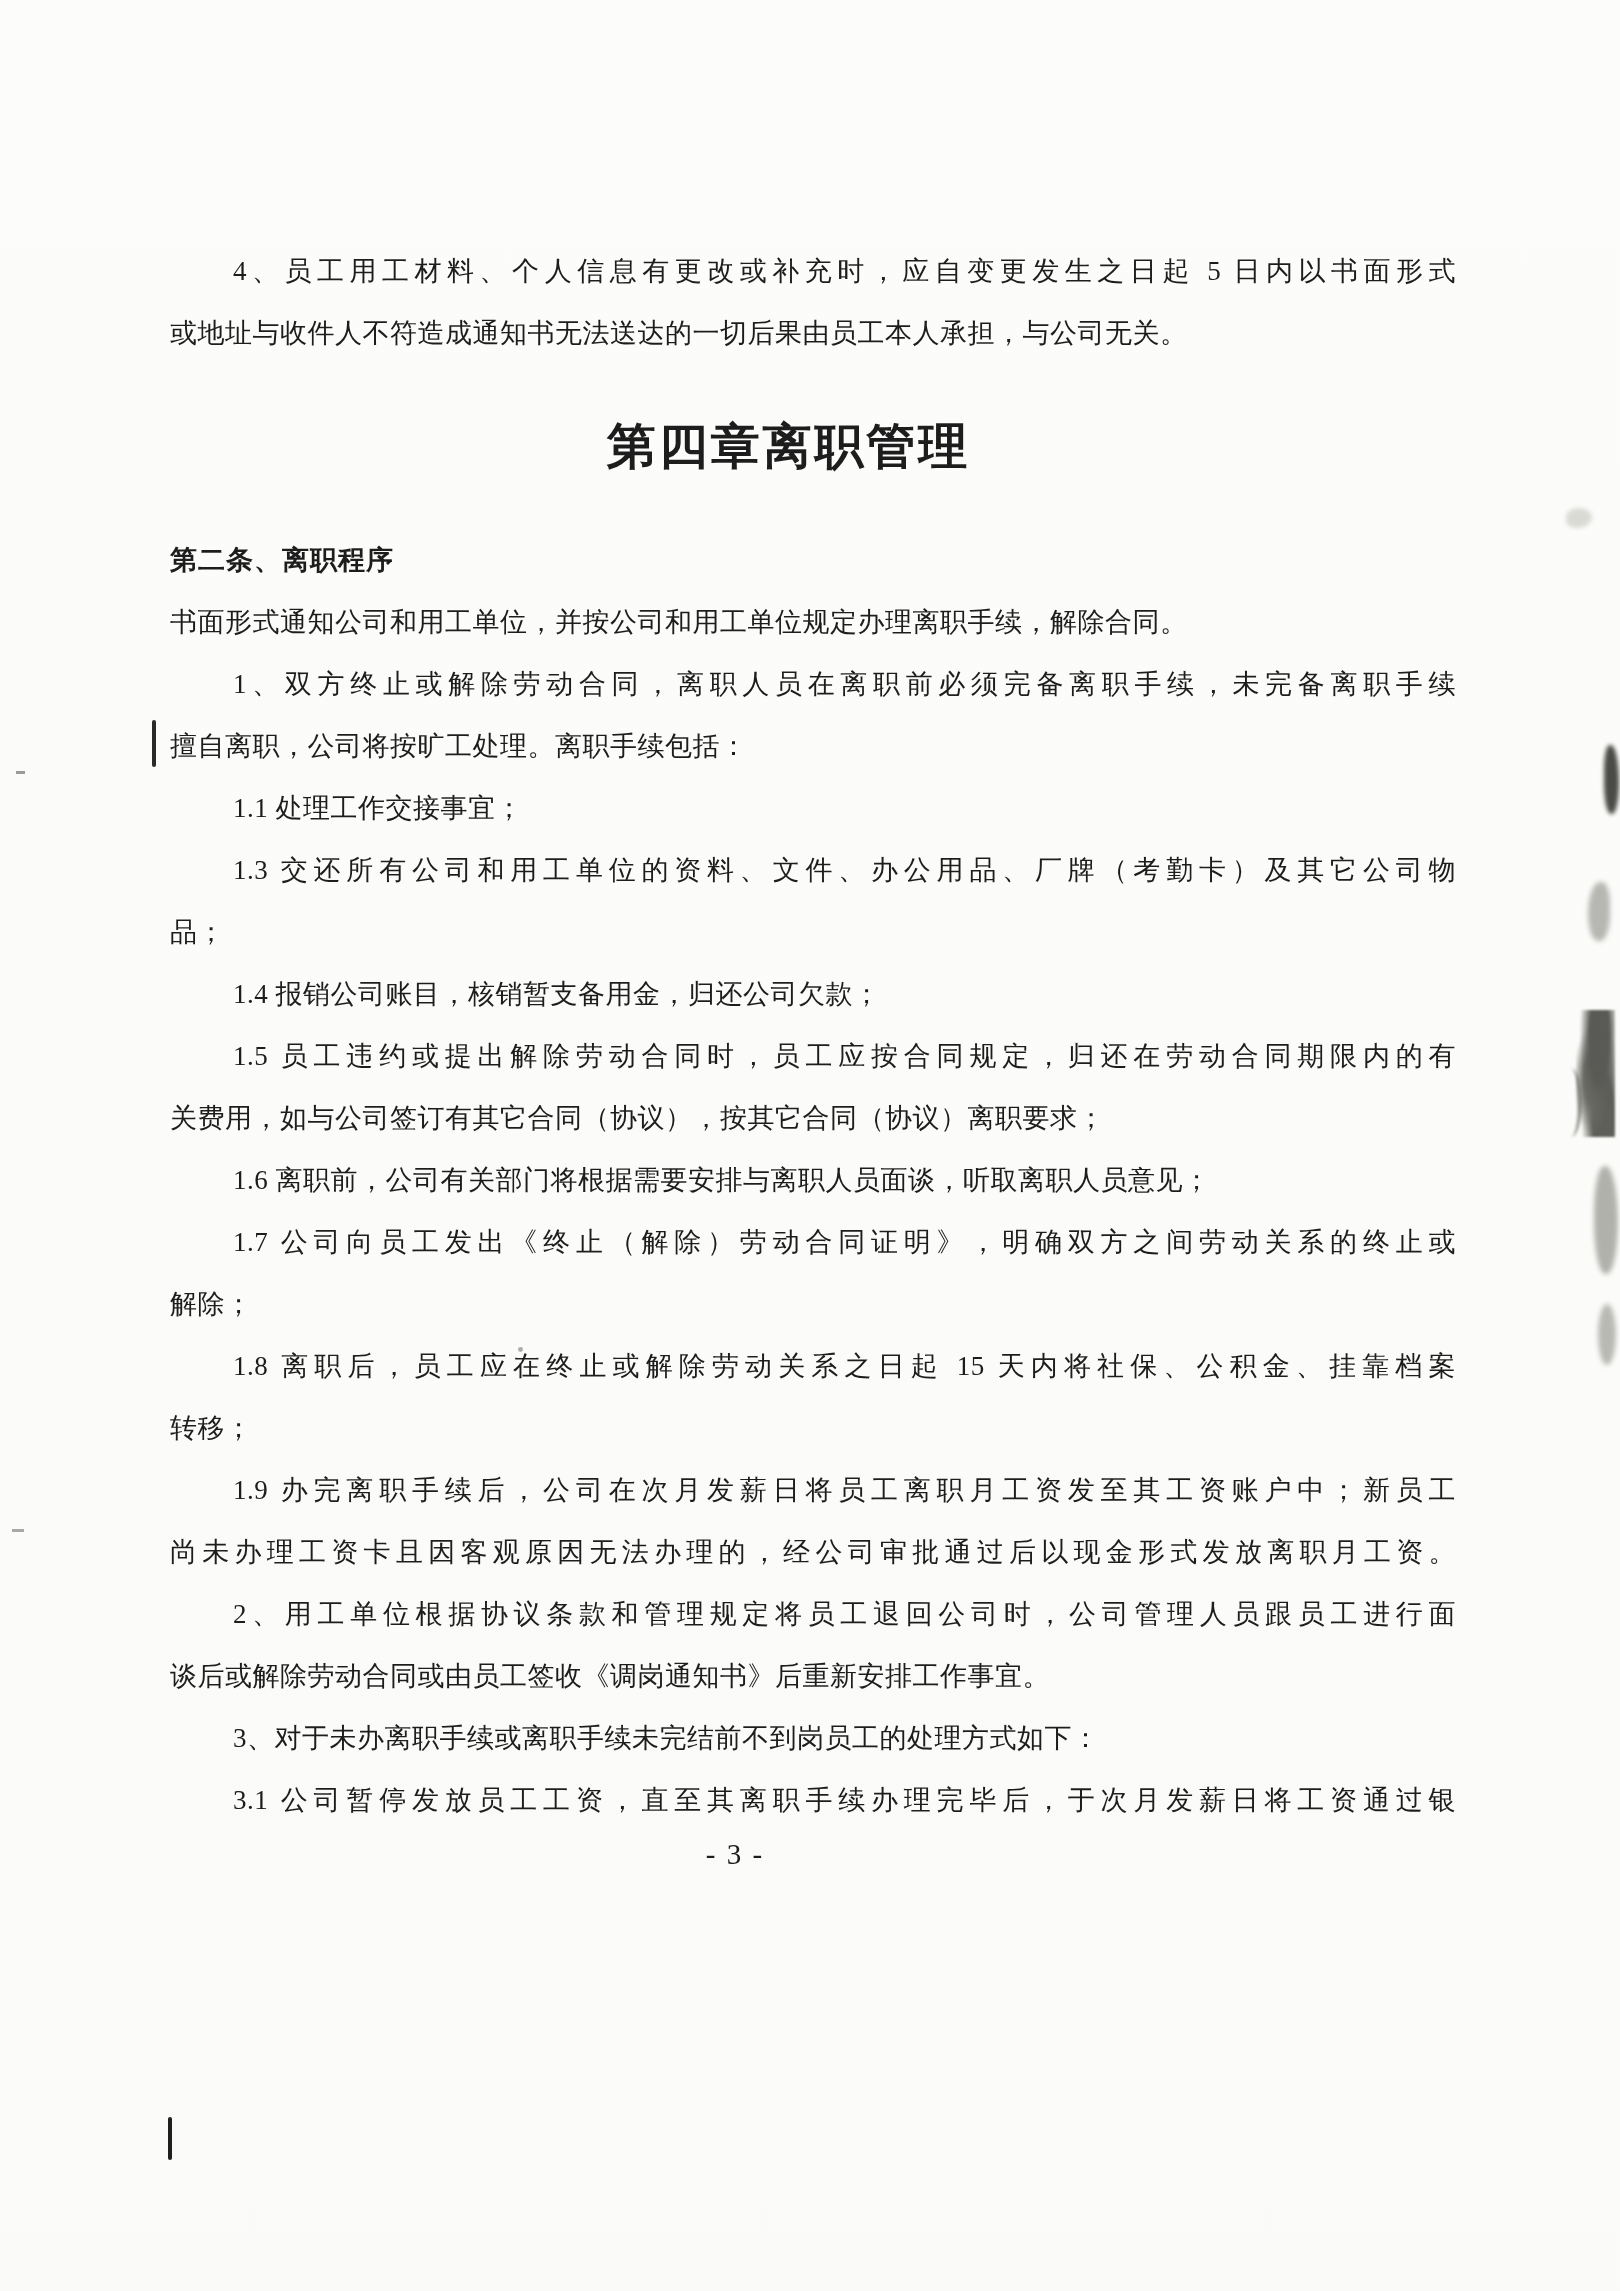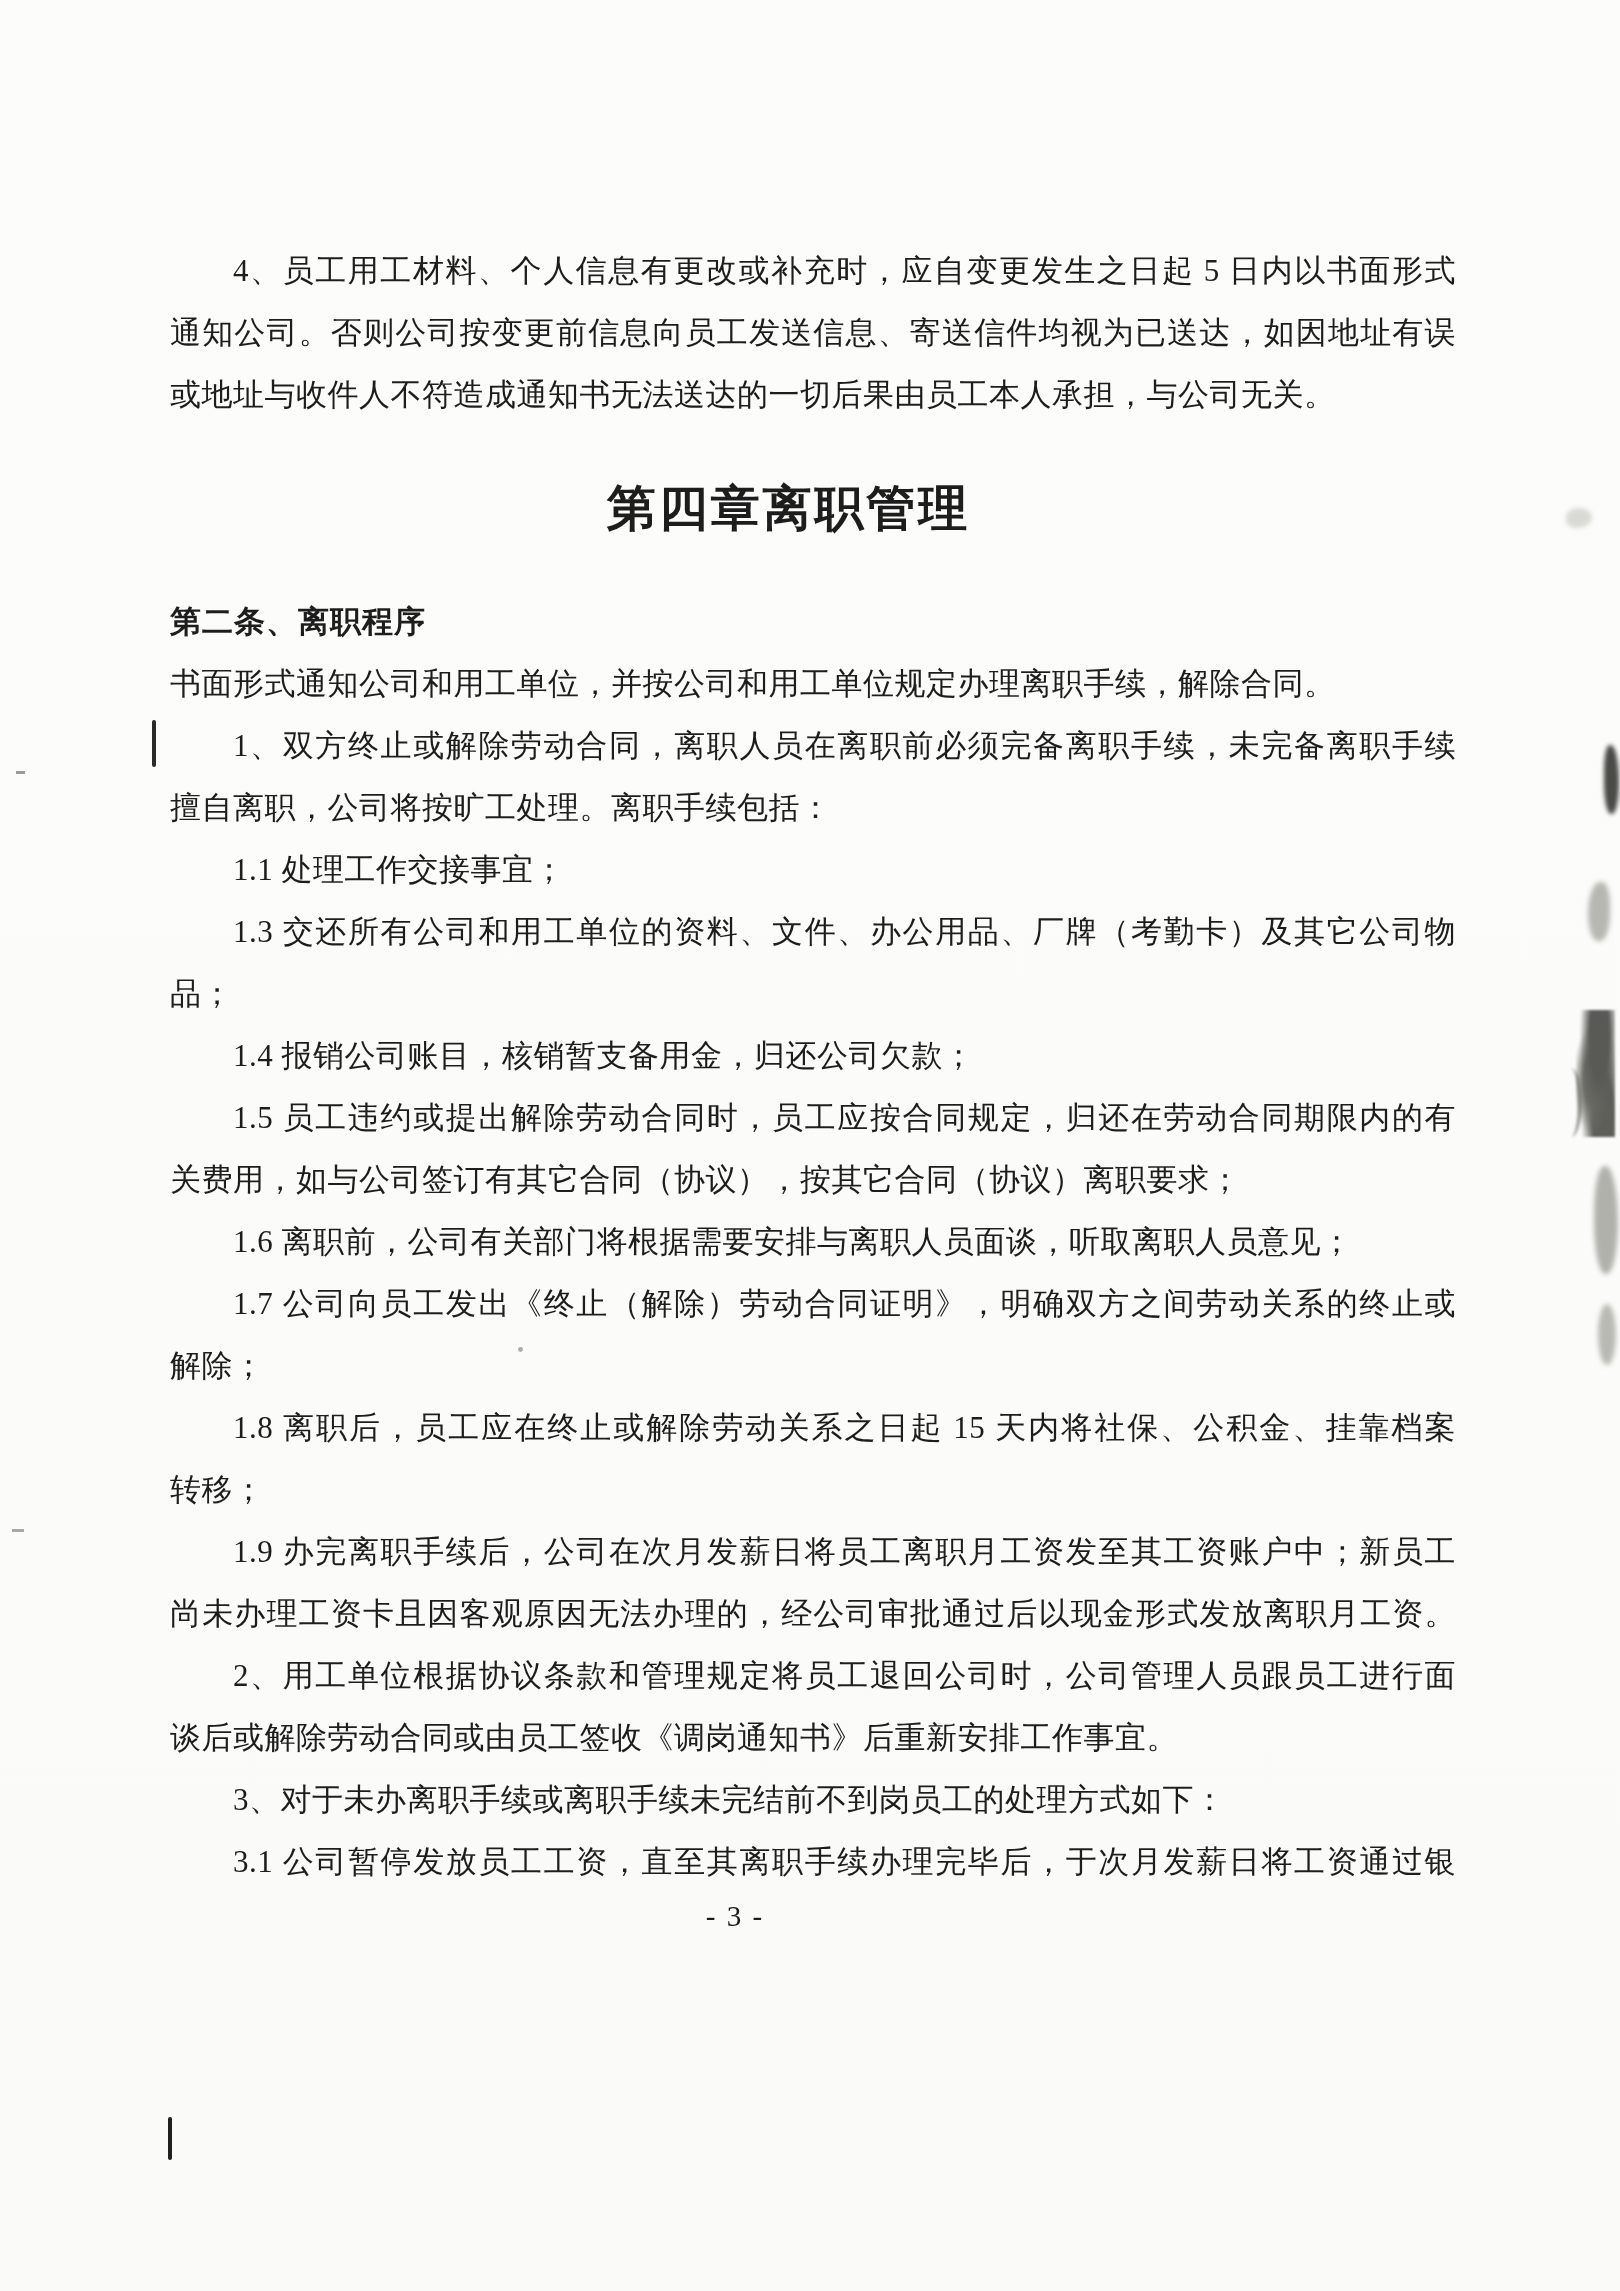--- a/index.html
+++ b/index.html
@@ -12,21 +12,21 @@
     overflow:hidden;
   }
   .page{
     position:absolute;left:0;top:0;width:1620px;height:2292px;
     background:linear-gradient(180deg,#fcfcfa 0%,#fbfbf9 60%,#fafaf8 100%);
   }
   .doc{
     position:absolute;left:170px;top:240px;width:1286px;
   }
   .line{
-    font-size:31px;
+    font-size:27px;
     line-height:62px;
     height:62px;
     letter-spacing:0.5px;
     overflow:hidden;
   }
   .indent{text-indent:63px;}
   .fill{text-align:justify;text-align-last:justify;}
   .bold{font-weight:700;letter-spacing:1px;}
   .chapter{
     height:165px;
@@ -67,21 +67,20 @@
   .a-dot1{left:518px;top:1347px;width:4.9px;height:4.9px;background:#8d8d88;border-radius:50%;opacity:.7;}
 </style>
 </head>
 <body>
 
 <div class="page">
 
   <div class="doc">
 
     <div class="line indent fill">4、员工用工材料、个人信息有更改或补充时，应自变更发生之日起 5 日内以书面形式</div>
-    <div class="line fill">通知公司。否则公司按变更前信息向员工发送信息、寄送信件均视为已送达，如因地址有误</div>
     <div class="line">或地址与收件人不符造成通知书无法送达的一切后果由员工本人承担，与公司无关。</div>
 
     <div class="chapter">
       <span>第四章</span>
       <span>离职管理</span>
     </div>
 
     <div class="line bold">第二条、离职程序</div>
 
     <div class="line">书面形式通知公司和用工单位，并按公司和用工单位规定办理离职手续，解除合同。</div>

